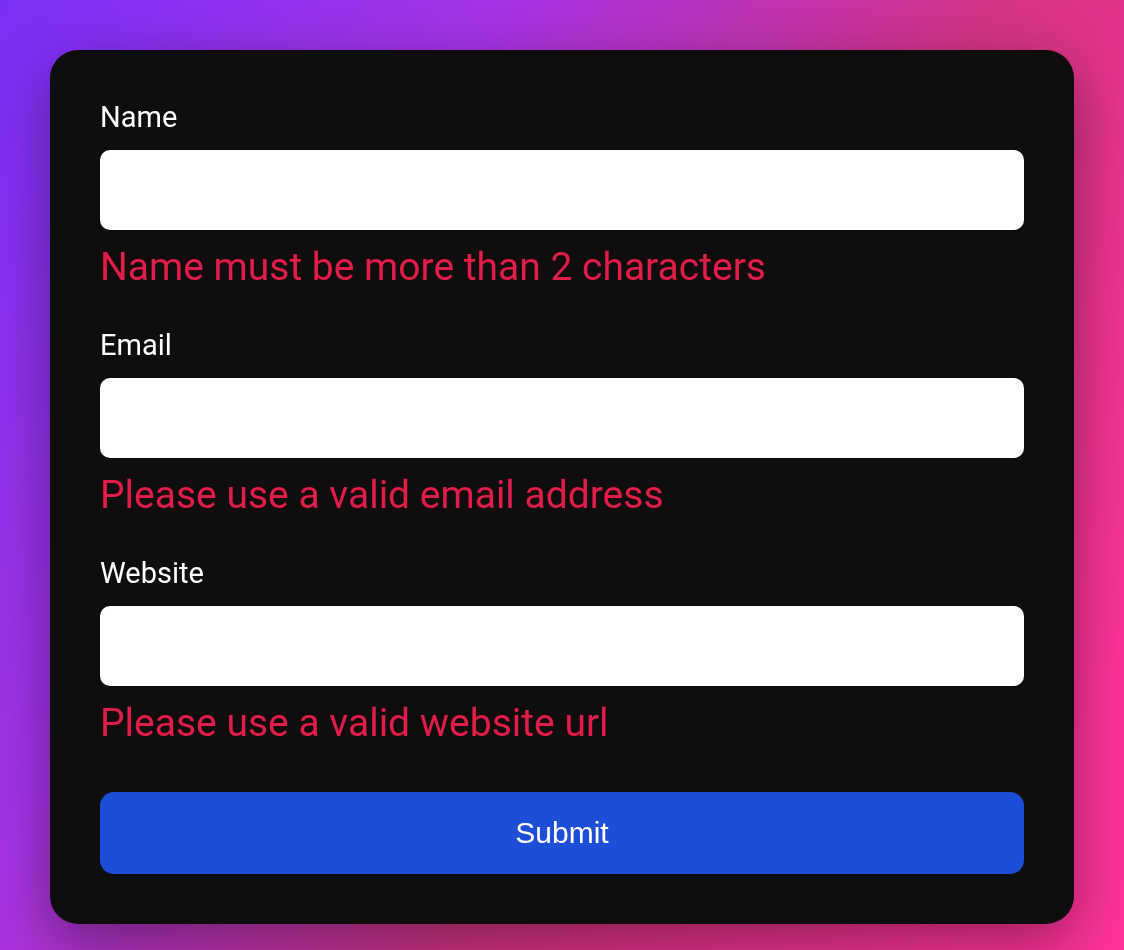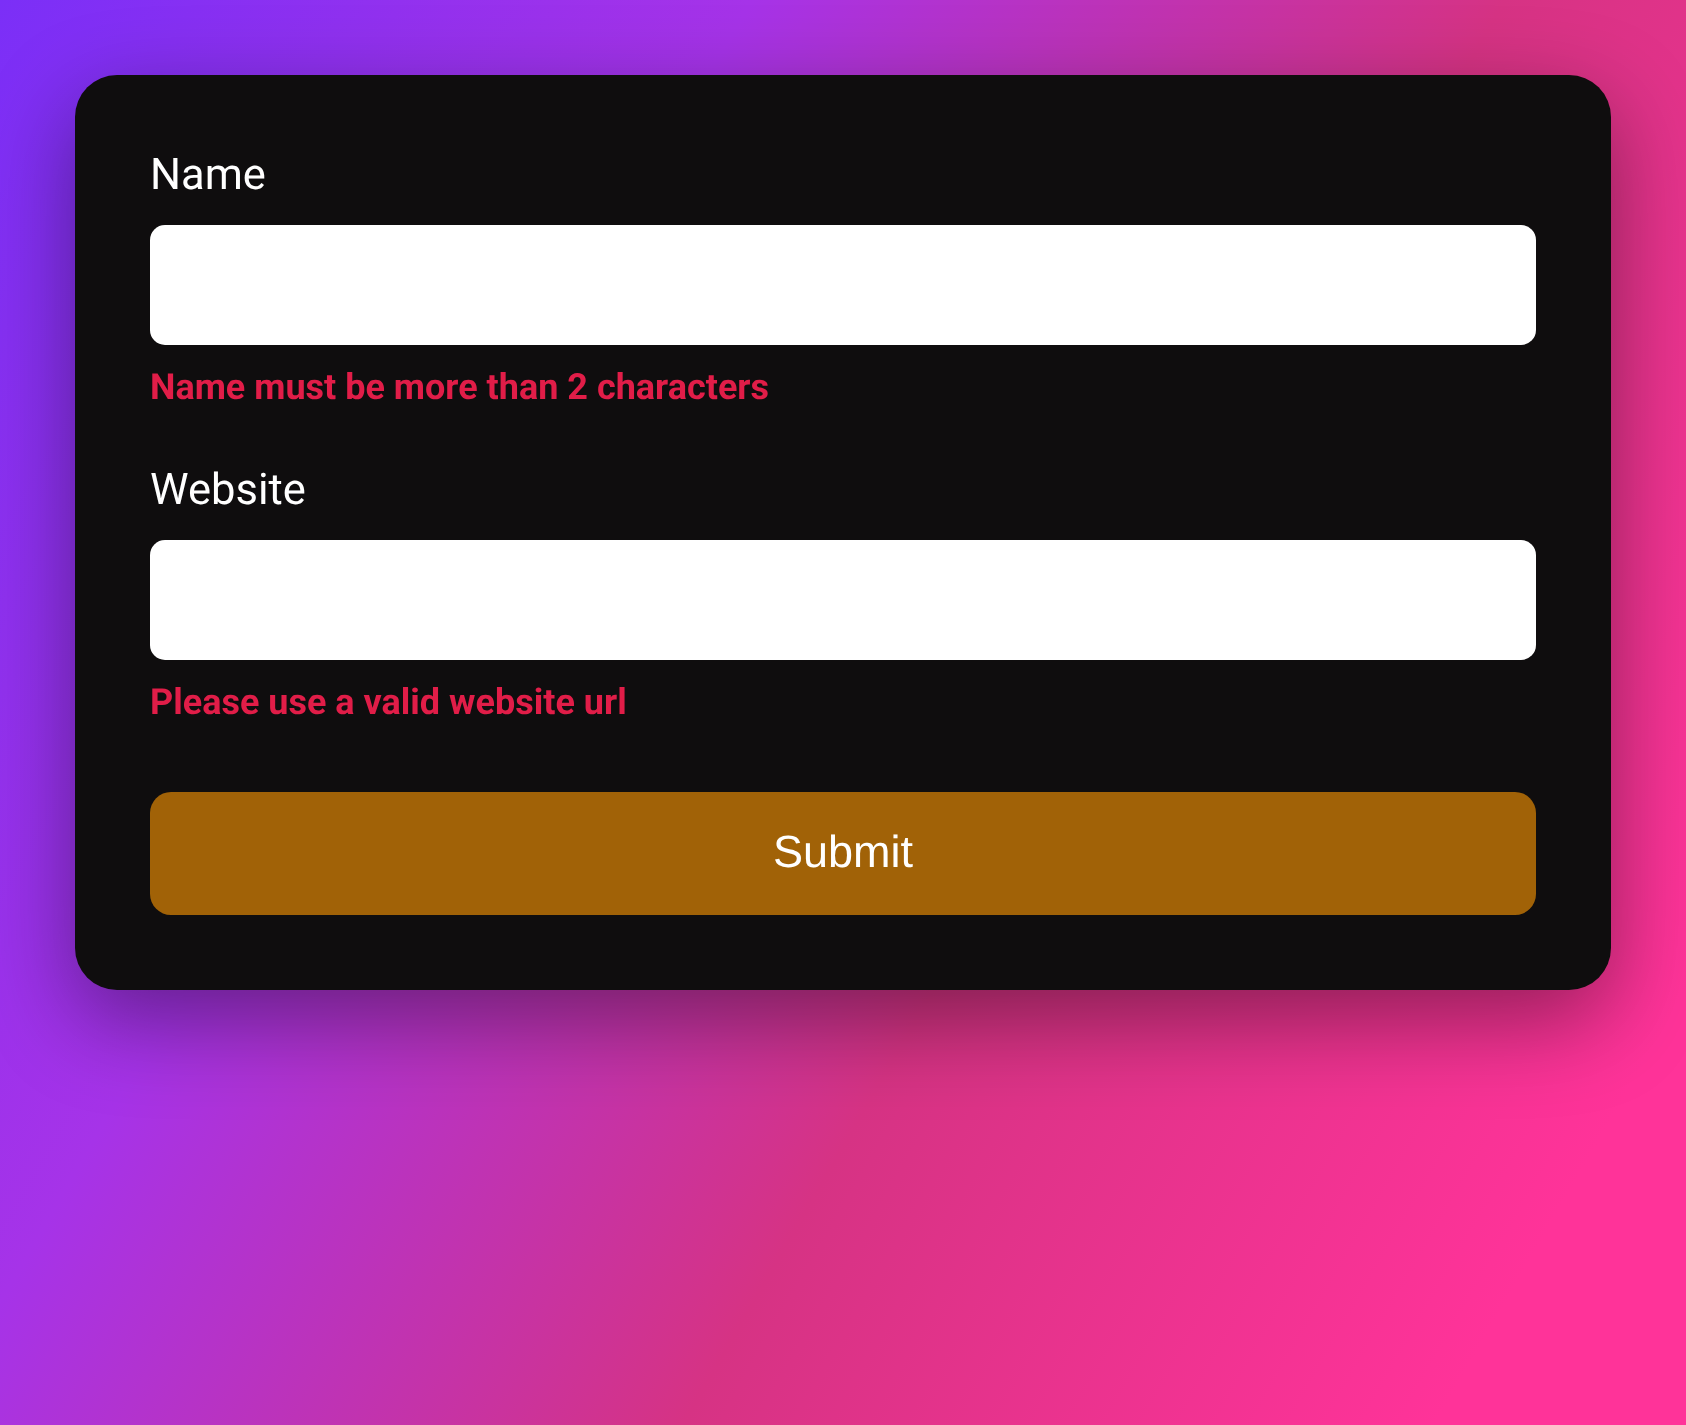--- a/index.html
+++ b/index.html
@@ -42,49 +42,54 @@
       background: #ffffff;
       border: none;
       border-radius: 10px;
       font-size: 26px;
       padding: 0 20px;
       outline: none;
     }
 
     .error-message {
       color: #e11d48;
-      font-size: 24px;
-      font-weight: 700;
+      font-size: 39px;
+      font-weight: 400;
       margin-top: 14px;
     }
 
     .submit-button {
       width: 100%;
       height: 82px;
-      background: #a16207;
+      background: #1d4ed8;
       border: none;
       border-radius: 14px;
       color: #ffffff;
       font-size: 30px;
       font-weight: 500;
       cursor: pointer;
       margin-top: 8px;
     }
   </style>
 </head>
 <body>
 
 <div class="card">
 
   <div class="form-group">
     <label class="form-label">Name</label>
     <input type="text" class="form-input" value="" style="">
     <div class="error-message">Name must be more than 2 characters</div>
   </div>
 
+  <div class="form-group">
+    <label class="form-label">Email</label>
+    <input type="text" class="form-input" value="" style="">
+    <div class="error-message">Please use a valid email address</div>
+  </div>
 
   <div class="form-group">
     <label class="form-label">Website</label>
     <input type="text" class="form-input" value="" style="">
     <div class="error-message">Please use a valid website url</div>
   </div>
 
   <button class="submit-button">Submit</button>
 
 </div>

